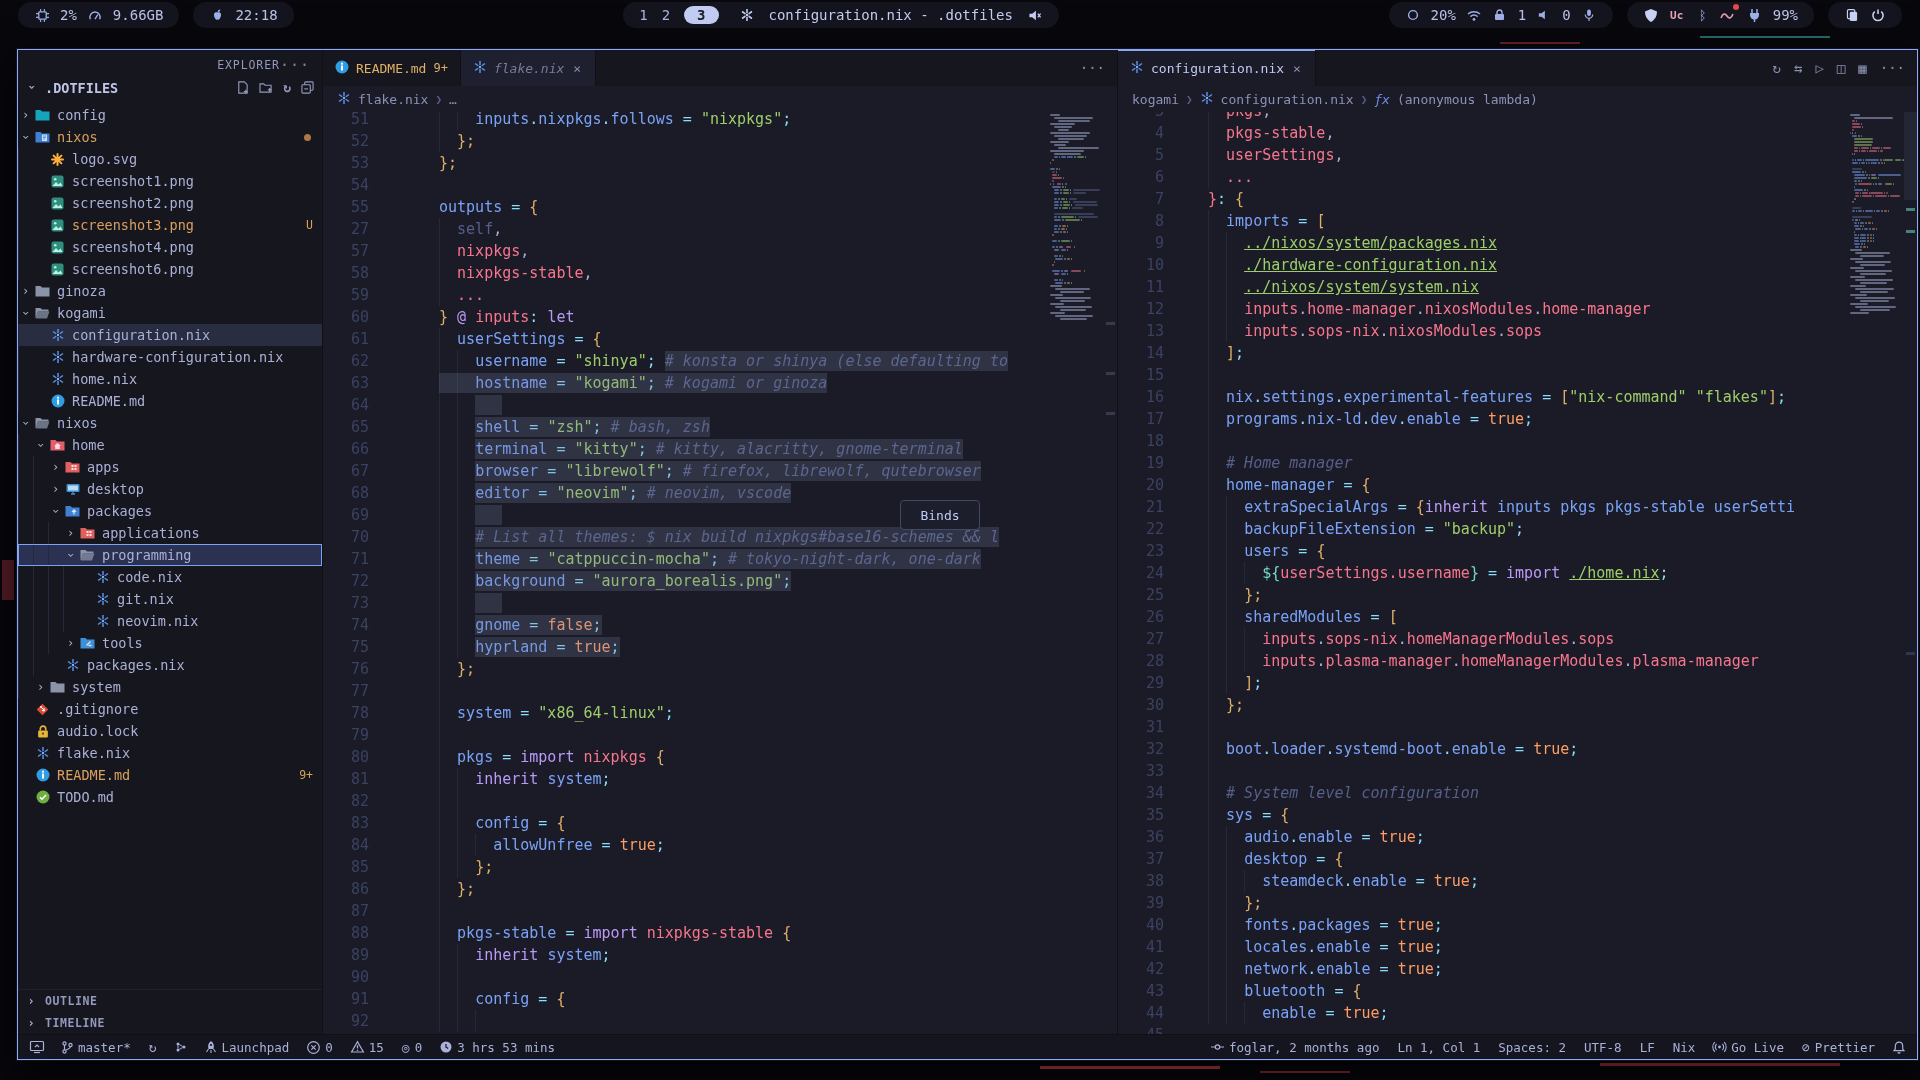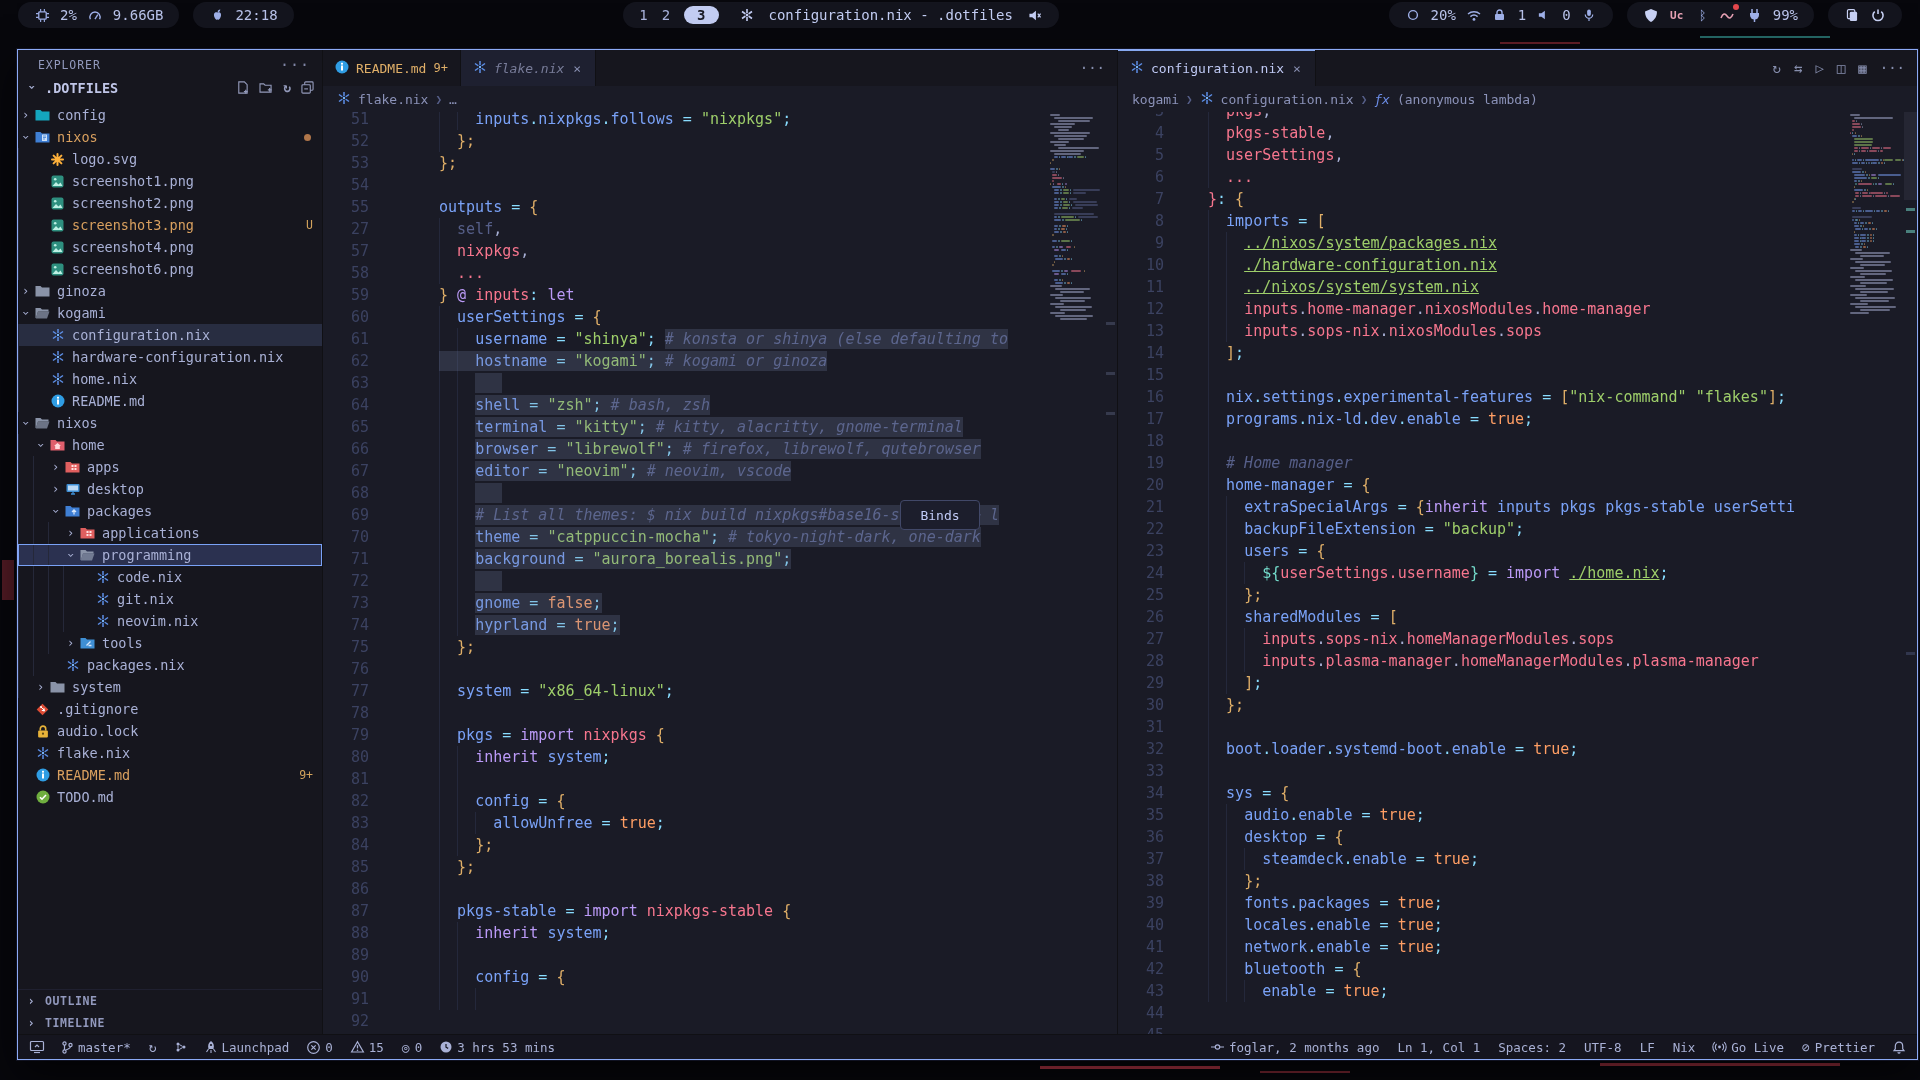--- a/index.html
+++ b/index.html
@@ -14,21 +14,21 @@
   .wicon svg{display:block}
   .ws{display:flex;align-items:center;gap:14px;padding-right:6px;}
   .wsnum{color:#aab4dd;font-size:14px;cursor:default;}
   .wsactive{background:#c3cdf3;color:#1a1b26;border-radius:10px;padding:0 13px;height:18px;display:flex;align-items:center;font-weight:bold;}
   .wtitle{color:#c3cdf3;font-size:14px;}
   
   #win{position:absolute;left:17px;top:49px;width:1901px;height:1011px;background:#1a1b26;border:1px solid #8caaf5;box-shadow:0 0 0 1px rgba(20,22,40,.8),0 14px 40px rgba(0,0,0,.65);display:flex;flex-direction:column;}
   #main{flex:1;display:flex;min-height:0;}
   
   #explorer{width:305px;background:#16161e;display:flex;flex-direction:column;font-size:13.5px;color:#a9b1d6;border-right:1px solid #101014;}
-  #exp-title{height:30px;display:flex;align-items:center;justify-content:space-between;padding:0 12px 0 20px;font-size:11.5px;letter-spacing:.08em;color:#9299bd;}
+  #exp-title{height:30px;display:flex;align-items:center;justify-content:flex-end;padding:0 12px 0 20px;font-size:11.5px;letter-spacing:.08em;color:#9299bd;}
   #exp-root{height:24px;display:flex;align-items:flex-start;gap:6px;padding:0 8px 0 6px;font-weight:bold;color:#c0c6e8;}
   #exp-root .acts{margin-left:auto;display:flex;gap:10px;align-items:center;color:#a9b1d6;}
   .abtn{cursor:pointer;opacity:.85;display:inline-flex;}
   #tree{flex:0 0 auto;}
   .trow{height:22px;display:flex;align-items:center;position:relative;cursor:pointer;white-space:nowrap;}
   .trow.sel{background:#282d41;}
   .trow.foc{background:#2b3150;outline:1px solid #7aa2f7;outline-offset:-1px;}
   .ind{display:inline-block;width:15px;height:22px;border-left:1px solid #252839;margin-left:0;}
   .chev{width:15px;text-align:center;color:#a9b1d6;font-size:12px;display:inline-block;flex:0 0 15px;}
   .chev.open{transform:rotate(90deg);}
@@ -752,20 +752,21 @@
             <div>93</div>
           </div>
         <div class="code" id="code-left" style="margin-top:-4px;padding-left:56px;">
             <div class="line"><span class="guide" style="left: calc(0ch);"></span><span class="guide" style="left: calc(2ch);"></span><span class="tk-t">    </span><span class="tk-v">inputs</span><span class="tk-o">.</span><span class="tk-v">nixpkgs</span><span class="tk-o">.</span><span class="tk-v">follows</span><span class="tk-o"> = </span><span class="tk-s">"nixpkgs"</span><span class="tk-o">;</span></div>
             <div class="line"><span class="guide" style="left: calc(0ch);"></span><span class="tk-t">  </span><span class="tk-b">};</span></div>
             <div class="line"><span class="tk-b">};</span></div>
             <div class="line"></div>
             <div class="line"><span class="tk-v">outputs</span><span class="tk-o"> = </span><span class="tk-b">{</span></div>
             <div class="line"><span class="guide" style="left: calc(0ch);"></span><span class="tk-t">  </span><span class="tk-g">self</span><span class="tk-t">,</span></div>
             <div class="line"><span class="guide" style="left: calc(0ch);"></span><span class="tk-t">  </span><span class="tk-r">nixpkgs</span><span class="tk-t">,</span></div>
+            <div class="line"><span class="guide" style="left: calc(0ch);"></span><span class="tk-t">  </span><span class="tk-r">nixpkgs-stable</span><span class="tk-t">,</span></div>
             <div class="line"><span class="guide" style="left: calc(0ch);"></span><span class="tk-t">  </span><span class="tk-r">...</span></div>
             <div class="line"><span class="tk-b">}</span><span class="tk-t"> </span><span class="tk-k">@</span><span class="tk-t"> </span><span class="tk-r">inputs</span><span class="tk-o">:</span><span class="tk-t"> </span><span class="tk-k">let</span></div>
             <div class="line"><span class="guide" style="left: calc(0ch);"></span><span class="tk-t">  </span><span class="tk-v">userSettings</span><span class="tk-o"> = </span><span class="tk-b">{</span></div>
             <div class="line"><span class="guide" style="left: calc(0ch);"></span><span class="guide" style="left: calc(2ch);"></span><span class="selov" style="left: calc(25ch); width: calc(38ch);"></span><span class="tk-t">    </span><span class="tk-v">username</span><span class="tk-o"> = </span><span class="tk-s">"shinya"</span><span class="tk-o">;</span><span class="tk-t"> </span><span class="tk-c"># konsta or shinya (else defaulting to</span></div>
             <div class="line"><span class="guide" style="left: calc(0ch);"></span><span class="guide" style="left: calc(2ch);"></span><span class="selov" style="left: calc(0ch); width: calc(43ch);"></span><span class="tk-t">    </span><span class="tk-v">hostname</span><span class="tk-o"> = </span><span class="tk-s">"kogami"</span><span class="tk-o">;</span><span class="tk-t"> </span><span class="tk-c"># kogami or ginoza</span></div>
             <div class="line"><span class="guide" style="left: calc(0ch);"></span><span class="guide" style="left: calc(2ch);"></span><span class="selov" style="left: calc(4ch); width: calc(3ch);"></span></div>
             <div class="line"><span class="guide" style="left: calc(0ch);"></span><span class="guide" style="left: calc(2ch);"></span><span class="selov" style="left: calc(4ch); width: calc(26ch);"></span><span class="tk-t">    </span><span class="tk-v">shell</span><span class="tk-o"> = </span><span class="tk-s">"zsh"</span><span class="tk-o">;</span><span class="tk-t"> </span><span class="tk-c"># bash, zsh</span></div>
             <div class="line"><span class="guide" style="left: calc(0ch);"></span><span class="guide" style="left: calc(2ch);"></span><span class="selov" style="left: calc(4ch); width: calc(54ch);"></span><span class="tk-t">    </span><span class="tk-v">terminal</span><span class="tk-o"> = </span><span class="tk-s">"kitty"</span><span class="tk-o">;</span><span class="tk-t"> </span><span class="tk-c"># kitty, alacritty, gnome-terminal</span></div>
             <div class="line"><span class="guide" style="left: calc(0ch);"></span><span class="guide" style="left: calc(2ch);"></span><span class="selov" style="left: calc(4ch); width: calc(56ch);"></span><span class="tk-t">    </span><span class="tk-v">browser</span><span class="tk-o"> = </span><span class="tk-s">"librewolf"</span><span class="tk-o">;</span><span class="tk-t"> </span><span class="tk-c"># firefox, librewolf, qutebrowser</span></div>
             <div class="line"><span class="guide" style="left: calc(0ch);"></span><span class="guide" style="left: calc(2ch);"></span><span class="selov" style="left: calc(4ch); width: calc(35ch);"></span><span class="tk-t">    </span><span class="tk-v">editor</span><span class="tk-o"> = </span><span class="tk-s">"neovim"</span><span class="tk-o">;</span><span class="tk-t"> </span><span class="tk-c"># neovim, vscode</span></div>
@@ -1234,20 +1235,21 @@
             <div class="line"><span class="guide" style="left: calc(0ch);"></span><span class="guide" style="left: calc(2ch);"></span><span class="guide" style="left: calc(4ch);"></span><span class="tk-t">      </span><span class="tk-i">${</span><span class="tk-r">userSettings.username</span><span class="tk-i">}</span><span class="tk-o"> = </span><span class="tk-k">import</span><span class="tk-t"> </span><span class="tk-u">./home.nix</span><span class="tk-o">;</span></div>
             <div class="line"><span class="guide" style="left: calc(0ch);"></span><span class="guide" style="left: calc(2ch);"></span><span class="tk-t">    </span><span class="tk-b">};</span></div>
             <div class="line"><span class="guide" style="left: calc(0ch);"></span><span class="guide" style="left: calc(2ch);"></span><span class="tk-t">    </span><span class="tk-v">sharedModules</span><span class="tk-o"> = </span><span class="tk-b">[</span></div>
             <div class="line"><span class="guide" style="left: calc(0ch);"></span><span class="guide" style="left: calc(2ch);"></span><span class="guide" style="left: calc(4ch);"></span><span class="tk-t">      </span><span class="tk-r">inputs</span><span class="tk-t">.</span><span class="tk-r">sops-nix</span><span class="tk-t">.</span><span class="tk-r">homeManagerModules</span><span class="tk-t">.</span><span class="tk-r">sops</span></div>
             <div class="line"><span class="guide" style="left: calc(0ch);"></span><span class="guide" style="left: calc(2ch);"></span><span class="guide" style="left: calc(4ch);"></span><span class="tk-t">      </span><span class="tk-r">inputs</span><span class="tk-t">.</span><span class="tk-r">plasma-manager</span><span class="tk-t">.</span><span class="tk-r">homeManagerModules</span><span class="tk-t">.</span><span class="tk-r">plasma-manager</span></div>
             <div class="line"><span class="guide" style="left: calc(0ch);"></span><span class="guide" style="left: calc(2ch);"></span><span class="tk-t">    </span><span class="tk-b">]</span><span class="tk-o">;</span></div>
             <div class="line"><span class="guide" style="left: calc(0ch);"></span><span class="tk-t">  </span><span class="tk-b">};</span></div>
             <div class="line"><span class="guide" style="left: calc(0ch);"></span></div>
             <div class="line"><span class="guide" style="left: calc(0ch);"></span><span class="tk-t">  </span><span class="tk-v">boot</span><span class="tk-o">.</span><span class="tk-v">loader</span><span class="tk-o">.</span><span class="tk-v">systemd-boot</span><span class="tk-o">.</span><span class="tk-v">enable</span><span class="tk-o"> = </span><span class="tk-n">true</span><span class="tk-o">;</span></div>
             <div class="line"><span class="guide" style="left: calc(0ch);"></span></div>
+            <div class="line"><span class="guide" style="left: calc(0ch);"></span><span class="tk-t">  </span><span class="tk-c"># System level configuration</span></div>
             <div class="line"><span class="guide" style="left: calc(0ch);"></span><span class="tk-t">  </span><span class="tk-v">sys</span><span class="tk-o"> = </span><span class="tk-b">{</span></div>
             <div class="line"><span class="guide" style="left: calc(0ch);"></span><span class="guide" style="left: calc(2ch);"></span><span class="tk-t">    </span><span class="tk-v">audio</span><span class="tk-o">.</span><span class="tk-v">enable</span><span class="tk-o"> = </span><span class="tk-n">true</span><span class="tk-o">;</span></div>
             <div class="line"><span class="guide" style="left: calc(0ch);"></span><span class="guide" style="left: calc(2ch);"></span><span class="tk-t">    </span><span class="tk-v">desktop</span><span class="tk-o"> = </span><span class="tk-b">{</span></div>
             <div class="line"><span class="guide" style="left: calc(0ch);"></span><span class="guide" style="left: calc(2ch);"></span><span class="guide" style="left: calc(4ch);"></span><span class="tk-t">      </span><span class="tk-v">steamdeck</span><span class="tk-o">.</span><span class="tk-v">enable</span><span class="tk-o"> = </span><span class="tk-n">true</span><span class="tk-o">;</span></div>
             <div class="line"><span class="guide" style="left: calc(0ch);"></span><span class="guide" style="left: calc(2ch);"></span><span class="tk-t">    </span><span class="tk-b">};</span></div>
             <div class="line"><span class="guide" style="left: calc(0ch);"></span><span class="guide" style="left: calc(2ch);"></span><span class="tk-t">    </span><span class="tk-v">fonts</span><span class="tk-o">.</span><span class="tk-v">packages</span><span class="tk-o"> = </span><span class="tk-n">true</span><span class="tk-o">;</span></div>
             <div class="line"><span class="guide" style="left: calc(0ch);"></span><span class="guide" style="left: calc(2ch);"></span><span class="tk-t">    </span><span class="tk-v">locales</span><span class="tk-o">.</span><span class="tk-v">enable</span><span class="tk-o"> = </span><span class="tk-n">true</span><span class="tk-o">;</span></div>
             <div class="line"><span class="guide" style="left: calc(0ch);"></span><span class="guide" style="left: calc(2ch);"></span><span class="tk-t">    </span><span class="tk-v">network</span><span class="tk-o">.</span><span class="tk-v">enable</span><span class="tk-o"> = </span><span class="tk-n">true</span><span class="tk-o">;</span></div>
             <div class="line"><span class="guide" style="left: calc(0ch);"></span><span class="guide" style="left: calc(2ch);"></span><span class="tk-t">    </span><span class="tk-v">bluetooth</span><span class="tk-o"> = </span><span class="tk-b">{</span></div>
             <div class="line"><span class="guide" style="left: calc(0ch);"></span><span class="guide" style="left: calc(2ch);"></span><span class="guide" style="left: calc(4ch);"></span><span class="tk-t">      </span><span class="tk-v">enable</span><span class="tk-o"> = </span><span class="tk-n">true</span><span class="tk-o">;</span></div>

